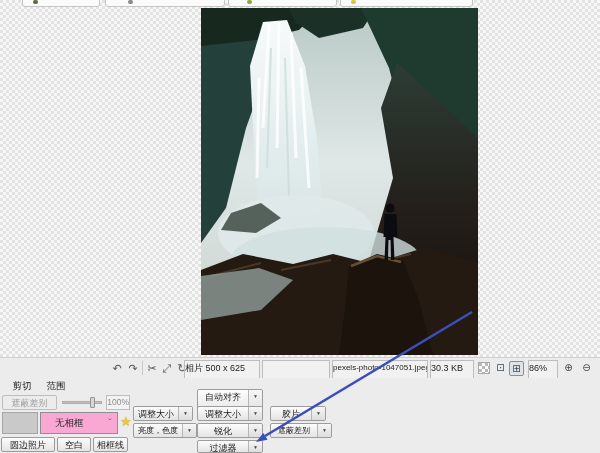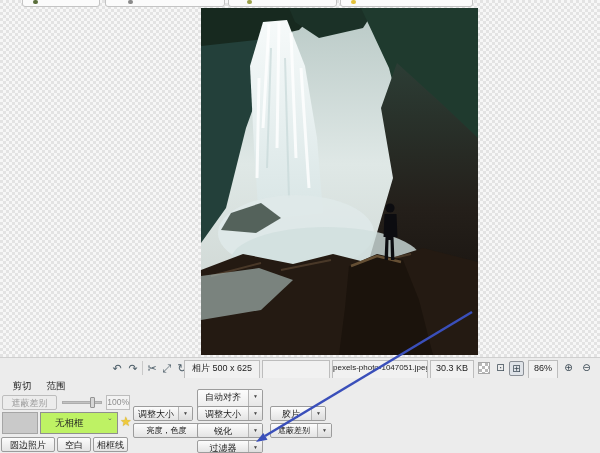--- a/index.html
+++ b/index.html
@@ -25,21 +25,21 @@
   .arrow-overlay { position:absolute; left:0; top:0; width:600px; height:453px;
     pointer-events:none; z-index:60; }
 
   
   .statusbar { position:absolute; left:0; top:357px; width:600px; height:21px;
     background:#ececec; border-top:1px solid #cfcfcf; font-size:9px; color:#333; }
   .sb-icon { position:absolute; top:2px; width:14px; height:16px; text-align:center;
     font-size:11px; line-height:16px; color:#4a5b66; cursor:default; }
   .sb-sep { position:absolute; top:3px; width:1px; height:14px; background:#c9c9c9; }
   .sb-box { position:absolute; top:2px; height:24px; border:1px solid #bdbdbd;
-    background:#f1f1f1; text-align:center; line-height:14px; color:#222;
+    background:#f1f1f1; line-height:14px; color:#222;
     white-space:nowrap; overflow:hidden; }
   .checker-ico { position:absolute; top:4px; width:12px; height:12px;
     background:conic-gradient(#ffffff 0 25%, #b9b9b9 0 50%, #ffffff 0 75%, #b9b9b9 0) 0 0 / 6px 6px;
     border:1px solid #a8a8a8; }
   .mag { position:absolute; top:3px; width:15px; height:15px; font-size:10px;
     line-height:14px; text-align:center; color:#3c4a55; }
   .mag.sel { border:1px solid #8a8f96; background:#dfe3e8; border-radius:2px; }
 
   
   .panel { position:absolute; left:0; top:378px; width:600px; height:75px; background:#ececec; }
@@ -51,21 +51,21 @@
   .btn .lbl { flex:1; text-align:center; line-height:12px; padding-top:1px; white-space:nowrap; }
   .btn .caret { width:14px; border-left:1px solid #b5b5b5; text-align:center;
     font-size:5px; line-height:12px; color:#444; background:linear-gradient(#f6f6f6,#dddddd); }
   .btn.disabled { color:#9d9d9d; background:#ececec; border-color:#bdbdbd; }
   .slider-track { position:absolute; height:3px; background:#c2c2c2; border:1px solid #adadad; }
   .slider-handle { position:absolute; width:5px; height:11px; background:#d6d6d6;
     border:1px solid #949494; border-radius:1px; }
   .pct-box { position:absolute; border:1px solid #bdbdbd; background:#f3f3f3;
     font-size:8.5px; color:#8d8d8d; text-align:right; line-height:13px; }
   .swatch { position:absolute; background:#c9c9c9; border:1px solid #a5a5a5; }
-  .dropdown { position:absolute; background:#bef264; border:1px solid #8f8f8f;
+  .dropdown { position:absolute; background:#f9a8d4; border:1px solid #8f8f8f;
     font-size:9.5px; color:#222; display:flex; align-items:center; }
   .dropdown .dd-lbl { flex:1; padding-left:14px; }
   .dropdown .dd-chev { width:14px; text-align:center; color:#666; font-size:10px; }
   .star { position:absolute; font-size:13px; color:#eec93e; text-shadow:0 0 1px #b89a20; line-height:13px; }
 </style>
 </head>
 <body>
 
 <div id="app">
 
@@ -195,21 +195,21 @@
       <span class="caret">▼</span>
     </div>
     <div class="btn" style="left:197px;top:28px;width:66px;height:15px;">
       <span class="lbl">调整大小</span>
       <span class="caret">▼</span>
     </div>
     <div class="btn" style="left:270px;top:28px;width:56px;height:15px;">
       <span class="lbl">胶片</span>
       <span class="caret">▼</span>
     </div>
-    <div class="btn" style="left:133px;top:45px;width:81px;height:15px;">
+    <div class="btn" style="left:133px;top:45px;width:64px;height:15px;">
       <span class="lbl" style="font-size:8px;">亮度，色度</span>
       <span class="caret">▼</span>
     </div>
     <div class="btn" style="left:197px;top:45px;width:66px;height:15px;">
       <span class="lbl">锐化</span>
       <span class="caret">▼</span>
     </div>
     <div class="btn" style="left:270px;top:45px;width:62px;height:15px;">
       <span class="lbl" style="font-size:8px;">遮蔽差别</span>
       <span class="caret">▼</span>

